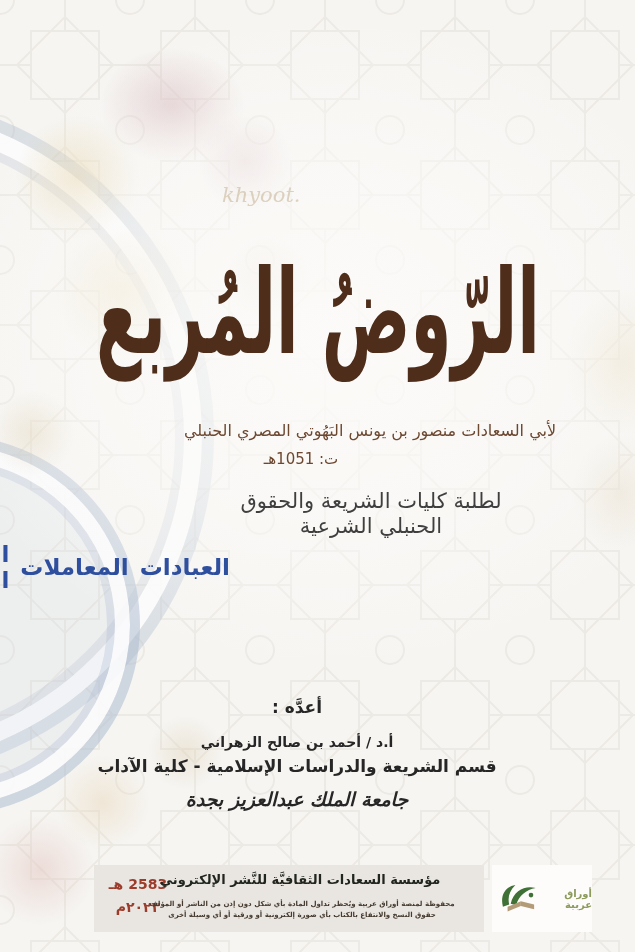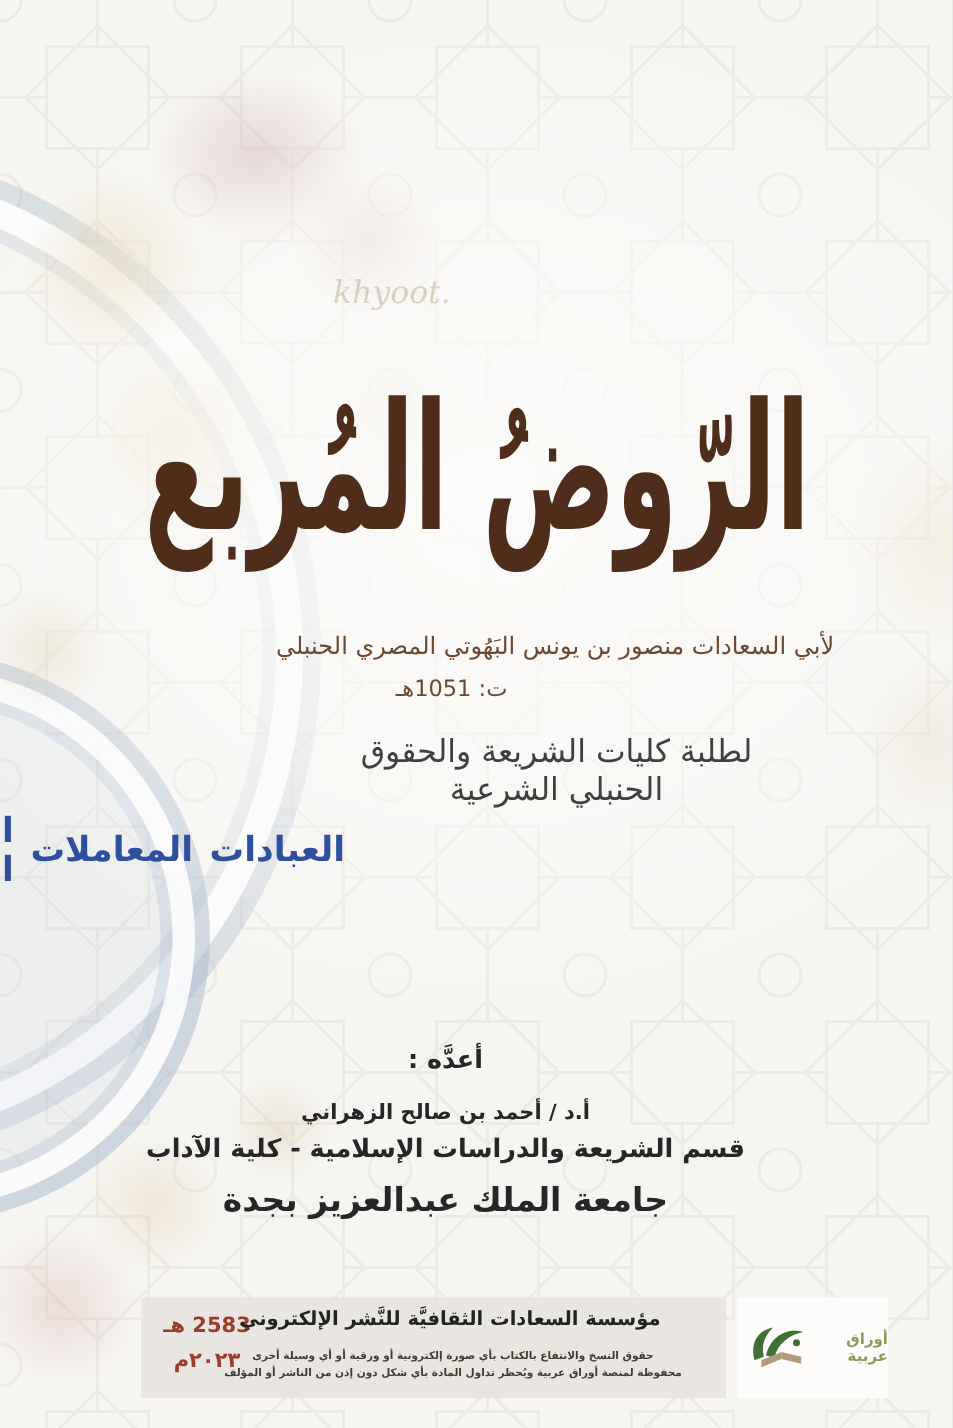--- a/index.html
+++ b/index.html
@@ -42,21 +42,21 @@
         font-size:15px;color:#6d4831;white-space:nowrap;}
   .audience{position:absolute;left:371px;top:489px;transform:translateX(-50%);
         text-align:center;font-size:21px;line-height:25px;color:#3f3f3f;white-space:nowrap;}
   .topics{position:absolute;left:0;top:541px;width:230px;margin:0;padding:0;list-style:none;
         display:flex;flex-direction:row;align-items:center;gap:11px;
         font-size:23px;font-weight:bold;color:#2e4e9e;}
   .prep{position:absolute;transform:translateX(-50%);white-space:nowrap;color:#262626;font-weight:bold;}
   .prep.label{left:297px;top:697px;font-size:17px;}
   .prep.name{left:297px;top:734px;font-size:14px;}
   .prep.dept{left:297px;top:756px;font-size:17px;}
-  .prep.univ{left:297px;top:788px;font-size:22px;}
+  .prep.univ{left:297px;top:788px;font-size:19px;font-style:italic;}
 
   .footer-bar{position:absolute;left:94px;top:865px;width:390px;height:67px;background:#e9e5e0;}
   .years{position:absolute;left:98px;top:873px;width:80px;text-align:center;
         color:#9c3c2b;font-weight:bold;font-size:14px;line-height:23px;}
   .publisher{position:absolute;left:300px;top:872px;transform:translateX(-50%);
         font-size:13px;font-weight:bold;color:#20261e;white-space:nowrap;}
   .rights{position:absolute;left:302px;top:899px;transform:translateX(-50%);
         font-size:7px;line-height:11px;font-weight:bold;color:#443a2f;text-align:center;}
   .rights div{white-space:nowrap;}
   .logo-box{position:absolute;left:492px;top:865px;width:100px;height:67px;background:#fdfcfa;
@@ -130,22 +130,22 @@
   <div class="footer-bar"></div>
 
   <div class="years" dir="rtl">
     <div>2583 هـ</div>
     <div>٢٠٢٣م</div>
   </div>
 
   <div class="publisher" dir="rtl">مؤسسة السعادات الثقافيَّة للنَّشر الإلكتروني</div>
 
   <div class="rights" dir="rtl">
+    <div>محفوظة لمنصة أوراق عربية ويُحظر تداول المادة بأي شكل دون إذن من الناشر أو المؤلف</div>
     <div>حقوق النسخ والانتفاع بالكتاب بأي صورة إلكترونية أو ورقية أو أي وسيلة أخرى</div>
-    <div>محفوظة لمنصة أوراق عربية ويُحظر تداول المادة بأي شكل دون إذن من الناشر أو المؤلف</div>
   </div>
 
   <div class="logo-box">
     <svg width="58" height="36" viewBox="0 0 64 40" xmlns="http://www.w3.org/2000/svg">
       <path d="M14 30 C10 14 18 4 30 2 C22 10 20 18 22 27 Z" fill="#3f7036"></path>
       <path d="M24 26 C28 8 44 2 56 6 C44 8 34 16 31 28 Z" fill="#3f7036"></path>
       <circle cx="50" cy="15" r="3" fill="#3f7036"></circle>
       <path d="M20 30 L37 23 L37 29 L20 36 Z" fill="#b49b77"></path>
       <path d="M37 23 L54 27 L54 33 L37 29 Z" fill="#b49b77"></path>
     </svg>

